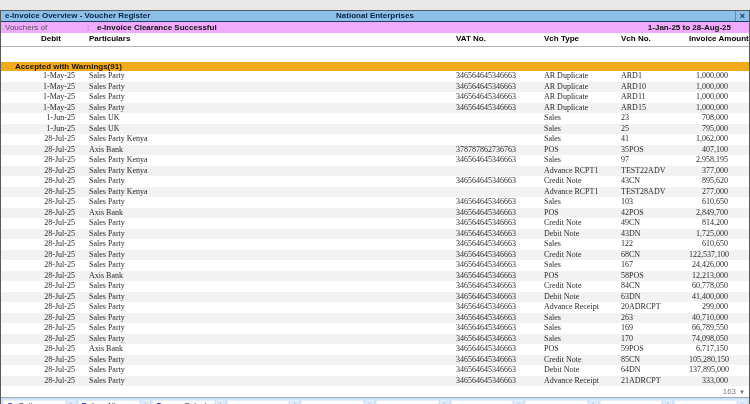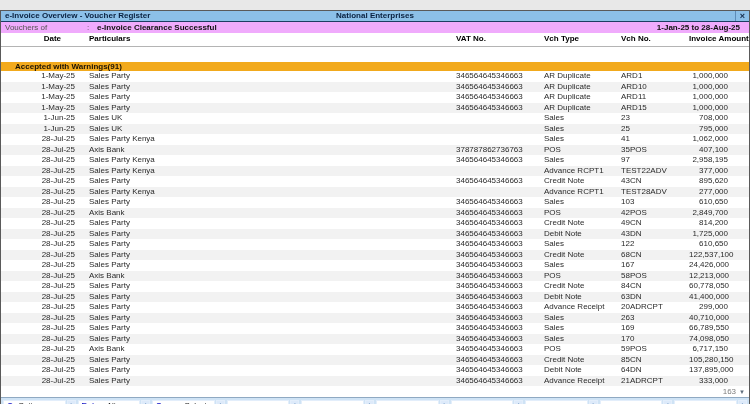--- a/index.html
+++ b/index.html
@@ -26,42 +26,42 @@
   .tb-close{
     margin-left:auto;font-weight:bold;color:#132b4a;
     padding:0 4px;border-left:1px solid #5d8cb8;line-height:10px;cursor:default;
     font-size:9px;
   }
   
   .subheader{height:11px;display:flex;align-items:center;background:#f0abfc;}
   .sh-label{display:inline-block;width:86px;padding-left:4px;color:#555;}
   .sh-sep{display:inline-block;width:10px;color:#555;text-align:left;}
   .sh-value{font-weight:bold;color:#111;}
-  .sh-period{margin-left:auto;font-weight:bold;color:#111;padding-right:9px;}
+  .sh-period{margin-left:auto;font-weight:bold;color:#111;padding-right:18px;}
   
   .grid{display:grid;grid-template-columns:76px 377px 88px 77px 70px auto;}
   .cell{overflow:hidden;white-space:nowrap;}
   .c0{text-align:right;padding-right:2px;}
   .c1{padding-left:12px;}
   .c2,.c3,.c4{padding-left:2px;}
   .c5{text-align:right;padding-right:21px;}
   
   .colheaders{
     height:14px;line-height:12px;font-weight:bold;color:#000;
     border-bottom:1px solid #b4b4b4;background:#fff;
   }
   .hdr.c0{padding-right:16px;}
   .gap{height:15px;background:#fff;}
   
   .section-bar{
     height:9px;line-height:9px;background:#f2aa1d;
     font-weight:bold;color:#1c1303;padding-left:14px;cursor:default;
   }
   
-  .tbody{background:#6d28d9;}
+  .tbody{background:#6d28d9;font-family:Liberation Serif, serif;}
   .row{height:10.5px;line-height:10.5px;background:#ffffff;cursor:default;}
   .row.alt{background:#f2f2f2;}
   
   .count-row{
     height:11px;line-height:11px;text-align:right;
     padding-right:4px;color:#7d7d7d;background:#fff;
   }
   .count-row .tri{color:#5f6e7d;font-size:6px;margin-left:3px;cursor:default;}
   
   .bottombar{
@@ -95,21 +95,21 @@
   </div>
 
   <div class="subheader">
     <span class="sh-label">Vouchers of</span>
     <span class="sh-sep">:</span>
     <span class="sh-value">e-Invoice Clearance Successful</span>
     <span class="sh-period">1-Jan-25 to 28-Aug-25</span>
   </div>
 
   <div class="colheaders grid">
-    <div class="cell c0 hdr">Date</div>
+    <div class="cell c0 hdr">Debit</div>
     <div class="cell c1 hdr">Particulars</div>
     <div class="cell c2 hdr">VAT No.</div>
     <div class="cell c3 hdr">Vch Type</div>
     <div class="cell c4 hdr">Vch No.</div>
     <div class="cell c5 hdr">Invoice Amount</div>
   </div>
 
   <div class="gap"></div>
 
   <div class="section-bar">Accepted with Warnings(91)</div>

